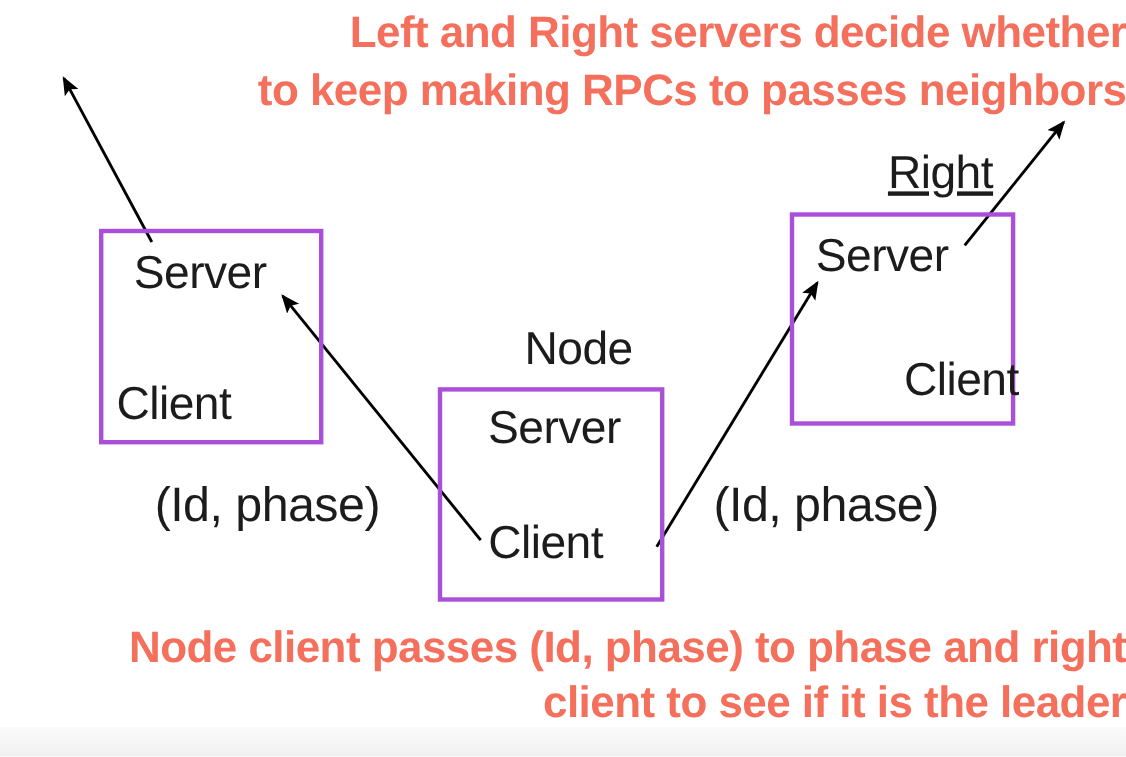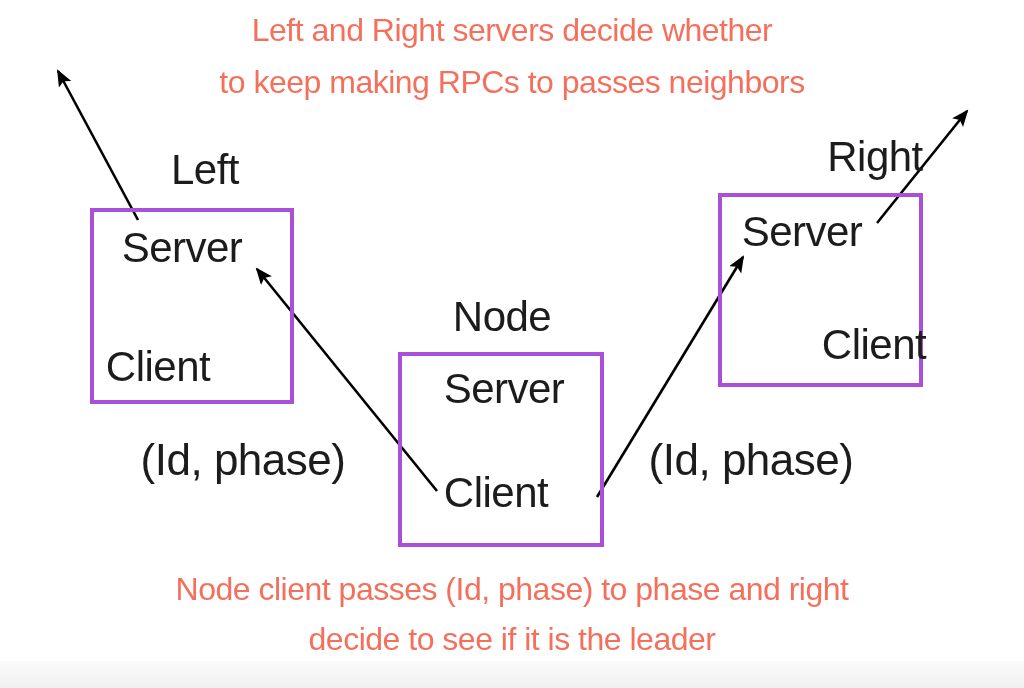--- a/index.html
+++ b/index.html
@@ -16,26 +16,26 @@
     width: 1024px;
     height: 688px;
     background: var(--background, #fff);
     overflow: hidden;
     font-family: "Liberation Sans", "DejaVu Sans", sans-serif;
   }
   .caption {
     position: absolute;
     left: 0;
     right: 0;
-    text-align: center;
+    text-align: right;
     color: var(--caption, #f4705c);
-    font-size: 32px;
+    font-size: 40px;
     line-height: 52px;
     letter-spacing: -0.5px;
-    font-weight: 400;
+    font-weight: 700;
   }
   .caption.top { top: 4px; }
   .caption.bottom { top: 564px; line-height: 50px; }
 
   .node-box {
     position: absolute;
     border: 4px solid var(--box-border, #a94fd9);
     background: transparent;
   }
   .box-left  { left: 90px;  top: 208px; width: 204px; height: 196px; }
@@ -47,24 +47,24 @@
     transform: translate(-50%, -50%);
     color: var(--text, #1c1c1c);
     font-size: 42px;
     line-height: 1;
     white-space: nowrap;
     letter-spacing: -0.5px;
   }
   .t-left-title   { left: 205px; top: 170px; }
   .t-left-server  { left: 182px; top: 248px; }
   .t-left-client  { left: 158px; top: 367px; }
-  .t-node-title   { left: 502px; top: 317px; }
+  .t-node-title   { left: 526px; top: 317px; }
   .t-node-server  { left: 504px; top: 389px; }
   .t-node-client  { left: 496px; top: 493px; }
-  .t-right-title  { left: 875px; top: 157px; }
+  .t-right-title  { left: 855px; top: 157px; text-decoration: underline; }
   .t-right-server { left: 802px; top: 232px; }
   .t-right-client { left: 874px; top: 345px; }
   .t-edge-left    { left: 243px; top: 460px; font-size: 44px; }
   .t-edge-right   { left: 751px; top: 460px; font-size: 44px; }
 
   svg.arrows {
     position: absolute;
     left: 0; top: 0;
     width: 1024px; height: 688px;
     pointer-events: none;
@@ -98,38 +98,37 @@
       <marker id="ah" markerUnits="userSpaceOnUse" markerWidth="18" markerHeight="16" refX="15" refY="7" orient="auto">
         <path class="arrow-head" d="M0,0 L17,7 L0,14 L3.5,7 Z"></path>
       </marker>
     </defs>
     <line class="arrow-line" x1="138" y1="220" x2="58" y2="71" marker-end="url(#ah)"></line>
     <line class="arrow-line" x1="437" y1="491" x2="257" y2="269" marker-end="url(#ah)"></line>
     <line class="arrow-line" x1="597" y1="497" x2="743" y2="257" marker-end="url(#ah)"></line>
     <line class="arrow-line" x1="877" y1="223" x2="967" y2="111" marker-end="url(#ah)"></line>
   </svg>
 
-  <div class="dlabel t-left-title">Left</div>
   <div class="node-box box-left"></div>
   <div class="dlabel t-left-server">Server</div>
   <div class="dlabel t-left-client">Client</div>
 
   <div class="dlabel t-node-title">Node</div>
   <div class="node-box box-node"></div>
   <div class="dlabel t-node-server">Server</div>
   <div class="dlabel t-node-client">Client</div>
 
   <div class="dlabel t-right-title">Right</div>
   <div class="node-box box-right"></div>
   <div class="dlabel t-right-server">Server</div>
   <div class="dlabel t-right-client">Client</div>
 
   <div class="dlabel t-edge-left">(Id, phase)</div>
   <div class="dlabel t-edge-right">(Id, phase)</div>
 
   <div class="caption bottom">
     <div>Node client passes (Id, phase) to phase and right</div>
-    <div>decide to see if it is the leader</div>
+    <div>client to see if it is the leader</div>
   </div>
 
   <div class="bottom-bar"></div>
 
 </div>
 
 </body></html>

